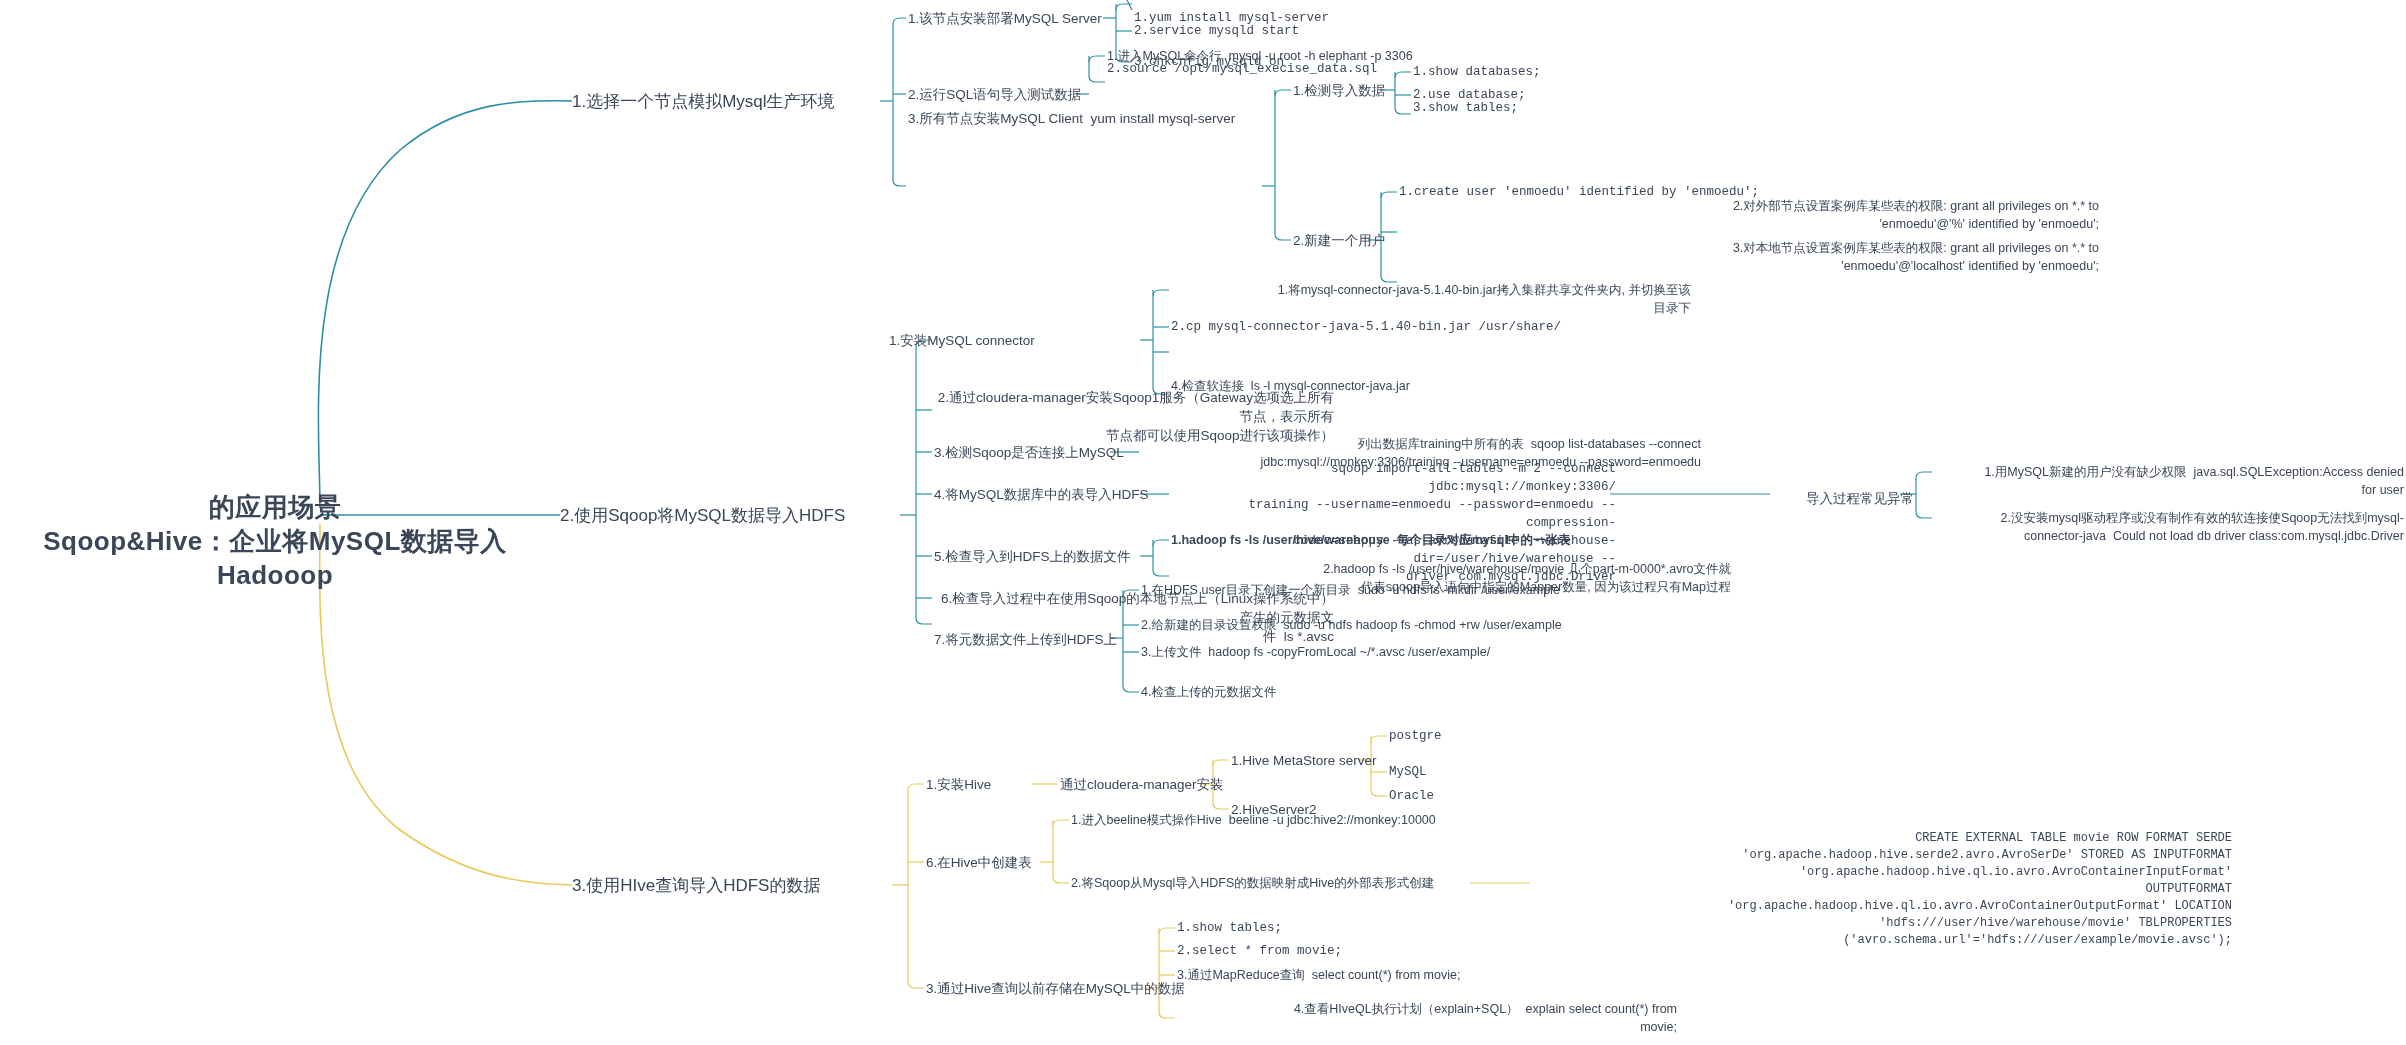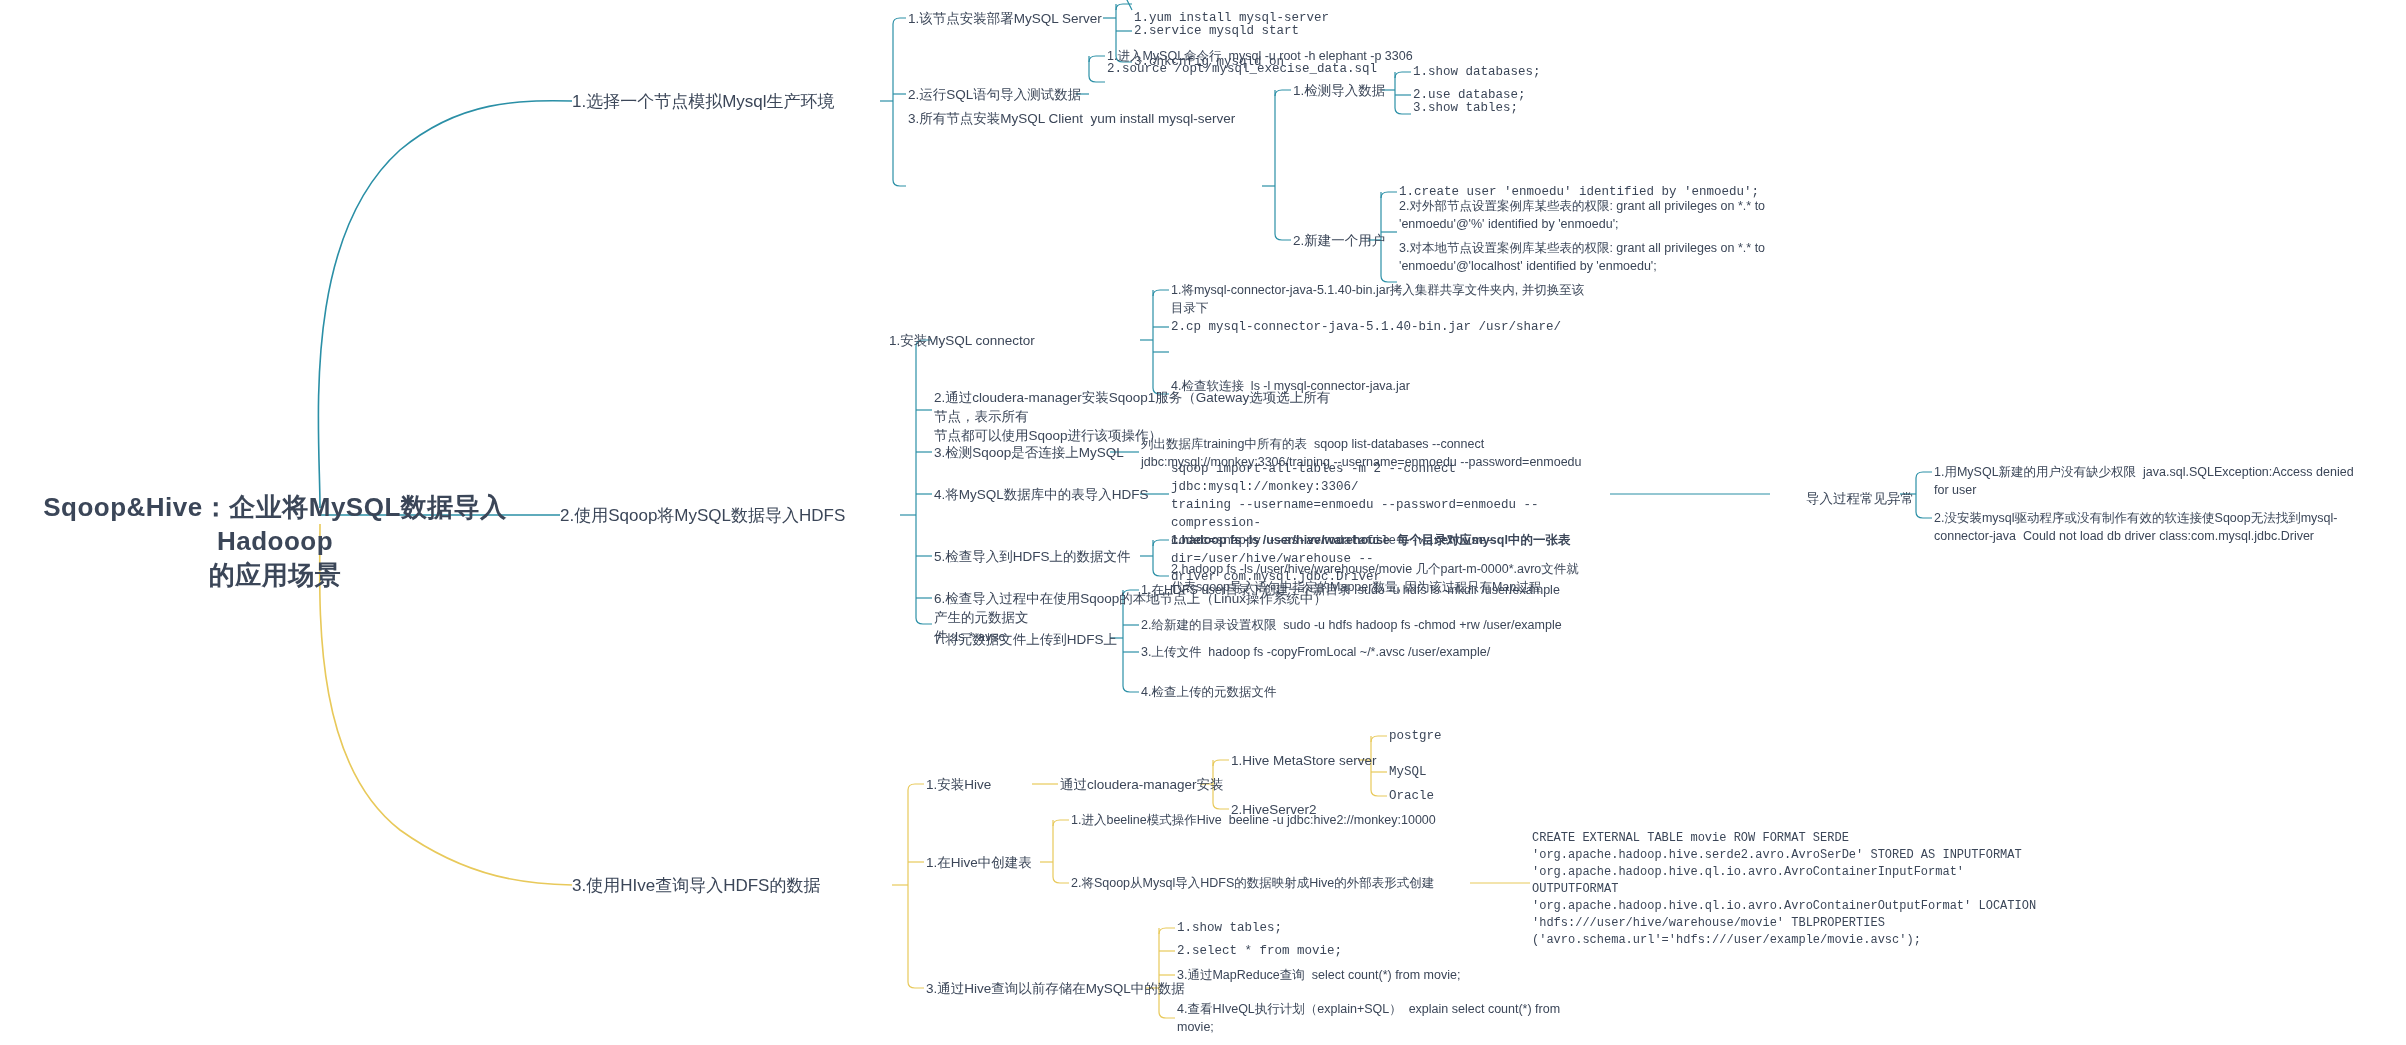--- a/index.html
+++ b/index.html
@@ -3,21 +3,21 @@
 <meta charset="utf-8">
 <style>
   html,body{margin:0;padding:0;background:#ffffff;}
   body{
     width:2406px;height:1045px;position:relative;overflow:hidden;
     font-family:"Liberation Sans","DejaVu Sans",sans-serif;
     color:#3b4a5a;
   }
   #canvas{position:absolute;inset:0;}
   svg.links{position:absolute;left:0;top:0;width:2406px;height:1045px;pointer-events:none;}
-  .node{position:absolute;box-sizing:border-box;}
+  .node{position:absolute;box-sizing:border-box;text-align:right;}
   .node .txt{display:block;white-space:pre-wrap;}
 
   
   .root{
     font-size:26px;font-weight:bold;line-height:34px;color:#3b4658;
     text-align:center;letter-spacing:.5px;
   }
   .lvl1{font-size:17px;line-height:23px;color:#3b4658;white-space:nowrap;}
   .lvl2{font-size:13.5px;line-height:19px;color:#3b4658;}
   .lvl3{
@@ -158,22 +158,22 @@
       <path d="M1146,988 L1159,988"></path>
       <path d="M1159,934 q0,-6 7,-6 L1175,928"></path>
       <path d="M1159,928 L1159,1012"></path>
       <path d="M1159,951 L1175,951"></path>
       <path d="M1159,975 L1175,975"></path>
       <path d="M1159,1012 q0,6 7,6 L1175,1018"></path>
     </g>
   </svg>
 
   <div class="node root" style="left:10px;top:490px;width:530px;">
+    <span class="txt">的应用场景</span>
     <span class="txt">Sqoop&amp;Hive：企业将MySQL数据导入Hadooop</span>
-    <span class="txt">的应用场景</span>
   </div>
 
   <div class="node lvl1" style="left:572px;top:90px;">
     <span class="txt">1.选择一个节点模拟Mysql生产环境</span>
   </div>
 
   <div class="node lvl2" style="left:908px;top:9px;">
     <span class="txt">1.该节点安装部署MySQL Server</span>
   </div>
   <div class="node lvl3" style="left:1134px;top:9px;">
@@ -331,21 +331,21 @@
     <span class="txt">MySQL</span>
   </div>
   <div class="node lvl3" style="left:1389px;top:787px;">
     <span class="txt">Oracle</span>
   </div>
   <div class="node lvl2" style="left:1231px;top:800px;">
     <span class="txt">2.HiveServer2</span>
   </div>
 
   <div class="node lvl2" style="left:926px;top:853px;">
-    <span class="txt">1.在Hive中创建表</span>
+    <span class="txt">6.在Hive中创建表</span>
   </div>
   <div class="node lvl3 cjk" style="left:1071px;top:811px;">
     <span class="txt">1.进入beeline模式操作Hive  beeline -u jdbc:hive2://monkey:10000</span>
   </div>
   <div class="node lvl3 cjk" style="left:1071px;top:874px;">
     <span class="txt">2.将Sqoop从Mysql导入HDFS的数据映射成Hive的外部表形式创建</span>
   </div>
   <div class="node code" style="left:1532px;top:830px;width:700px;">
     <span class="txt">CREATE EXTERNAL TABLE movie ROW FORMAT SERDE
 'org.apache.hadoop.hive.serde2.avro.AvroSerDe' STORED AS INPUTFORMAT

